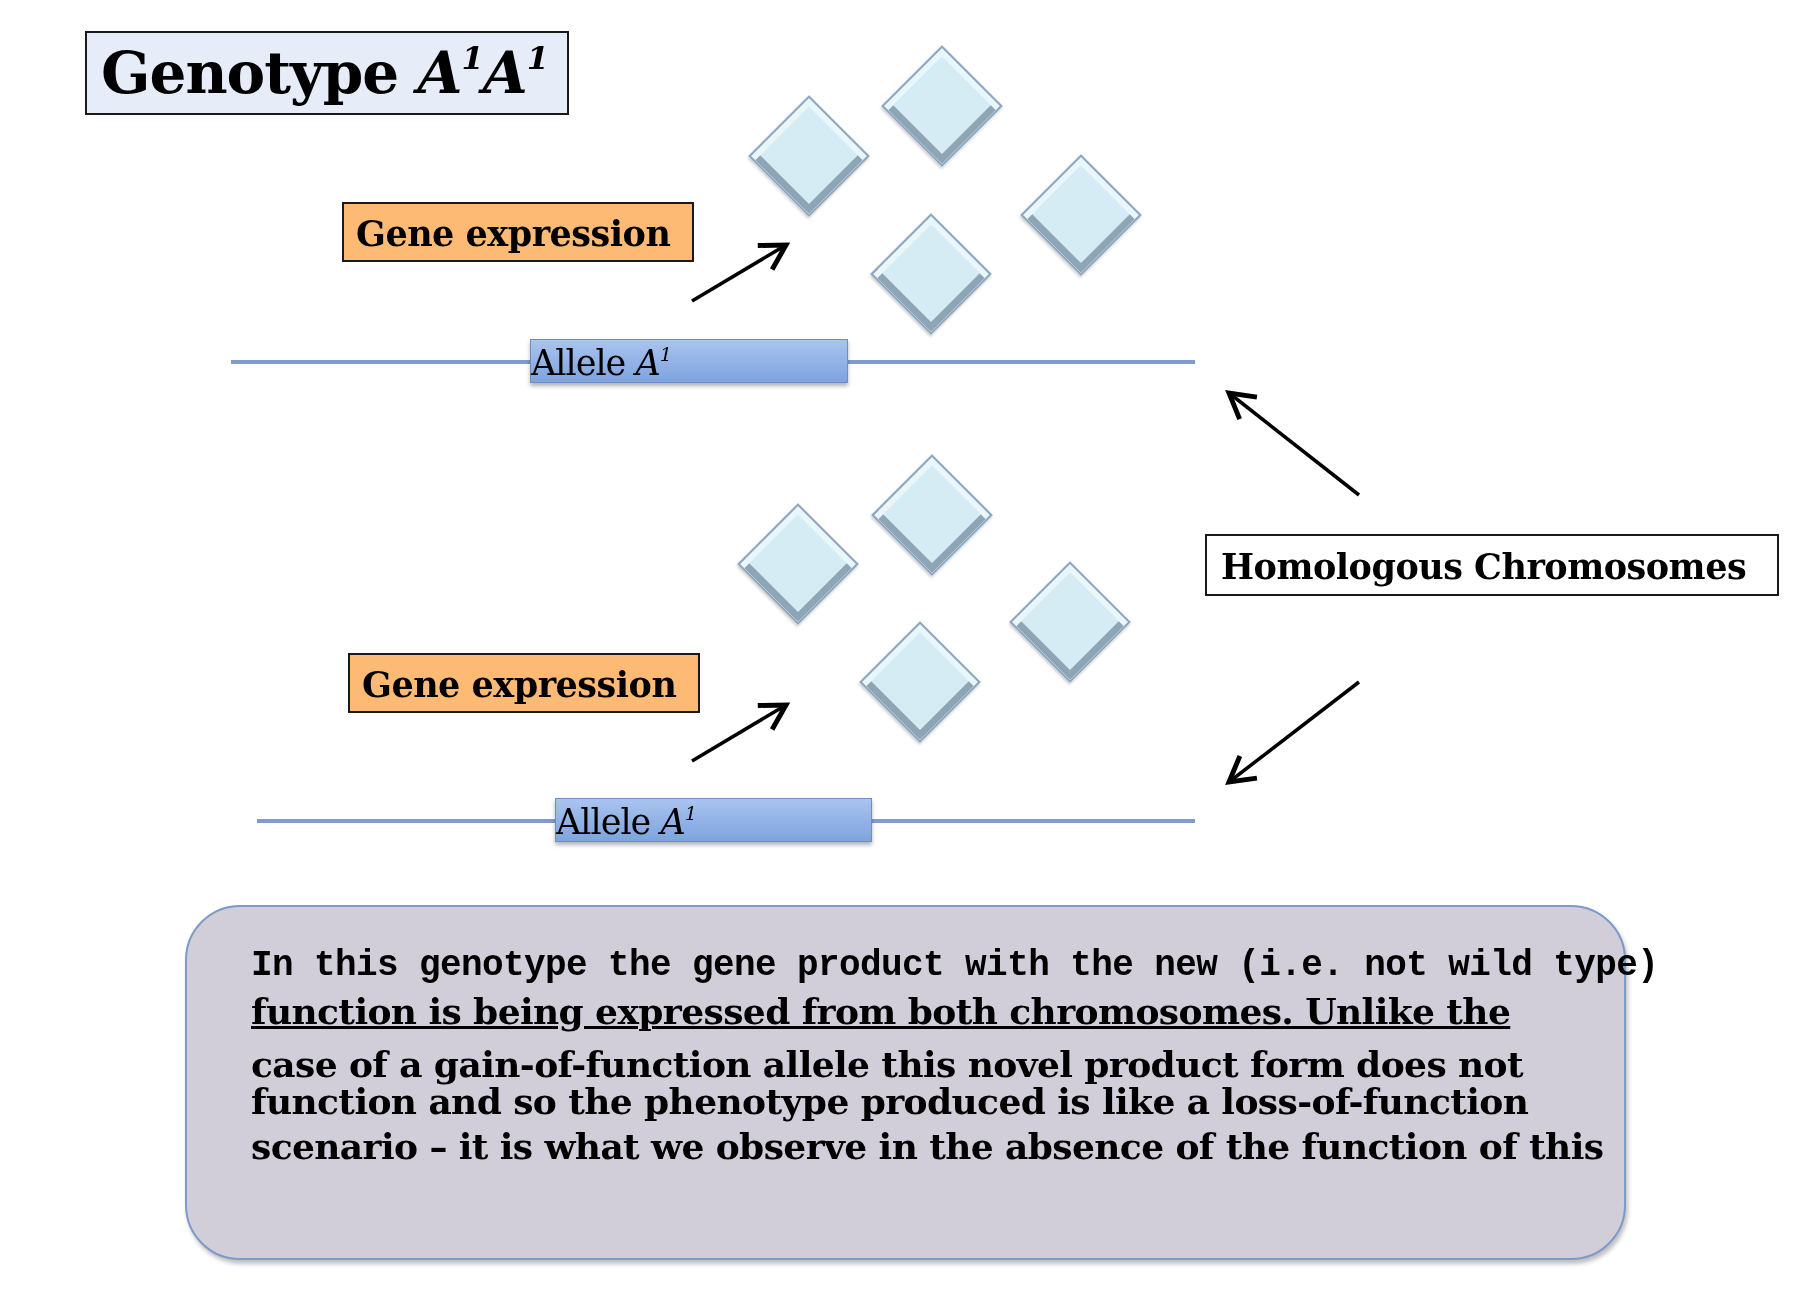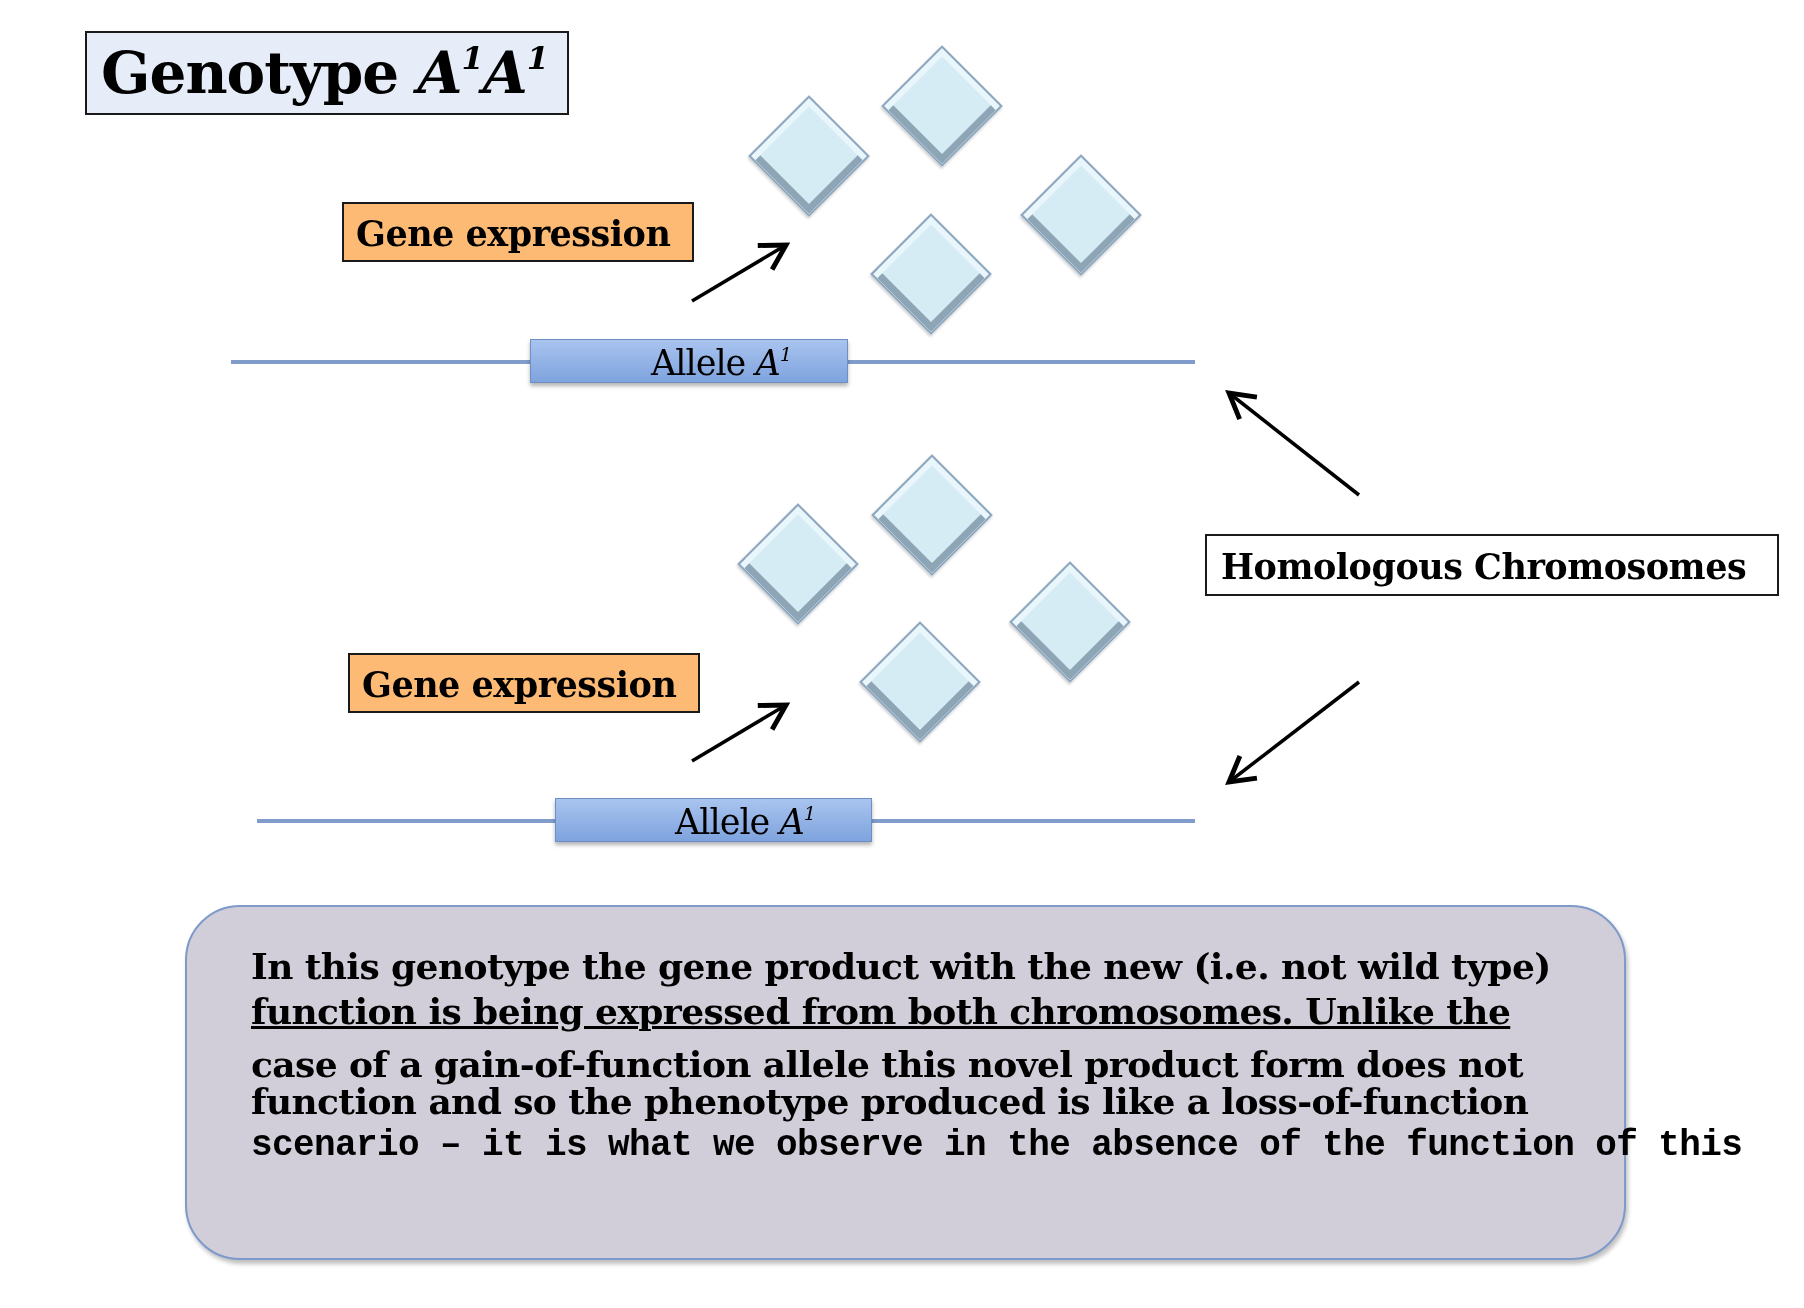--- a/index.html
+++ b/index.html
@@ -13,21 +13,21 @@
   .title-text i { font-style:italic; }
   sup { font-size:0.55em; vertical-align:0.75em; line-height:0; }
   .gene-box { width:352px; height:60px; background:#fdba74; border:2px solid #1a1a1a; box-sizing:border-box; }
   .gene-text { position:absolute; left:12px; top:9px; font-size:35px; font-weight:bold; white-space:nowrap; letter-spacing:-0.5px; }
   .homo-box { left:1205px; top:534px; width:574px; height:62px; background:#fff; border:2px solid #1a1a1a; box-sizing:border-box; }
   .homo-text { position:absolute; left:14px; top:10px; font-size:35px; font-weight:bold; white-space:nowrap; letter-spacing:-0.5px; }
   .chromo-line { height:4px; background:#7f9ccb; }
   .allele-box { height:44px; box-sizing:border-box; border:1px solid #6f8fc4;
                 background:linear-gradient(#a9c4ef, #7ea3de);
                 box-shadow:0 3px 4px rgba(0,0,0,0.3); }
-  .allele-text { position:absolute; left:0; right:0; top:3px; text-align:right; padding-right:56px;
+  .allele-text { position:absolute; left:0; right:0; top:3px; padding-right:56px;
                  font-size:35px; white-space:nowrap; letter-spacing:-1px; }
   .allele-text i { font-style:italic; }
   .diamond { width:86px; height:86px; transform:rotate(45deg); box-sizing:border-box;
              background:#d5ecf4; border:2px solid #8fa6bf;
              box-shadow: inset 6px 6px 0 #e9f6fb, inset -7px -7px 0 #8ea5b6, 1px 2px 3px rgba(0,0,0,0.2); }
   .summary-box { left:185px; top:905px; width:1441px; height:355px; background:#d1ced9;
                  border:2px solid #7d9acb; border-radius:55px; box-sizing:border-box;
                  box-shadow:2px 4px 4px rgba(0,0,0,0.25); }
   .summary-line { position:absolute; left:64px; font-size:36px; font-weight:bold; white-space:nowrap; letter-spacing:-0.6px; }
   svg.arrows { position:absolute; left:0; top:0; width:1804px; height:1308px; pointer-events:none; }
@@ -80,18 +80,18 @@
       <path d="M1,1 L8,5 L1,9" fill="none" stroke="#000" stroke-width="1.4"></path>
     </marker>
   </defs>
   <line x1="692" y1="301" x2="786" y2="245" stroke="#000" stroke-width="3.5" marker-end="url(#ah)"></line>
   <line x1="692" y1="761" x2="786" y2="705" stroke="#000" stroke-width="3.5" marker-end="url(#ah)"></line>
   <line x1="1359" y1="495" x2="1229" y2="393" stroke="#000" stroke-width="3.5" marker-end="url(#ah)"></line>
   <line x1="1359" y1="682" x2="1229" y2="782" stroke="#000" stroke-width="3.5" marker-end="url(#ah)"></line>
 </svg>
 
 <div class="abs summary-box">
-  <div class="summary-line" style="top:38px;">In this genotype the gene product with the new (i.e. not wild type)</div>
+  <div class="summary-line" style="top:38px;font-family:Liberation Mono, monospace;">In this genotype the gene product with the new (i.e. not wild type)</div>
   <div class="summary-line" style="top:83px;text-decoration:underline;">function is being expressed from both chromosomes. Unlike the</div>
   <div class="summary-line" style="top:136px;">case of a gain-of-function allele this novel product form does not</div>
   <div class="summary-line" style="top:173px;">function and so the phenotype produced is like a loss-of-function</div>
-  <div class="summary-line" style="top:218px;font-family:Liberation Mono, monospace;">scenario – it is what we observe in the absence of the function of this</div>
+  <div class="summary-line" style="top:218px;">scenario – it is what we observe in the absence of the function of this</div>
 </div>
 
 </body></html>

